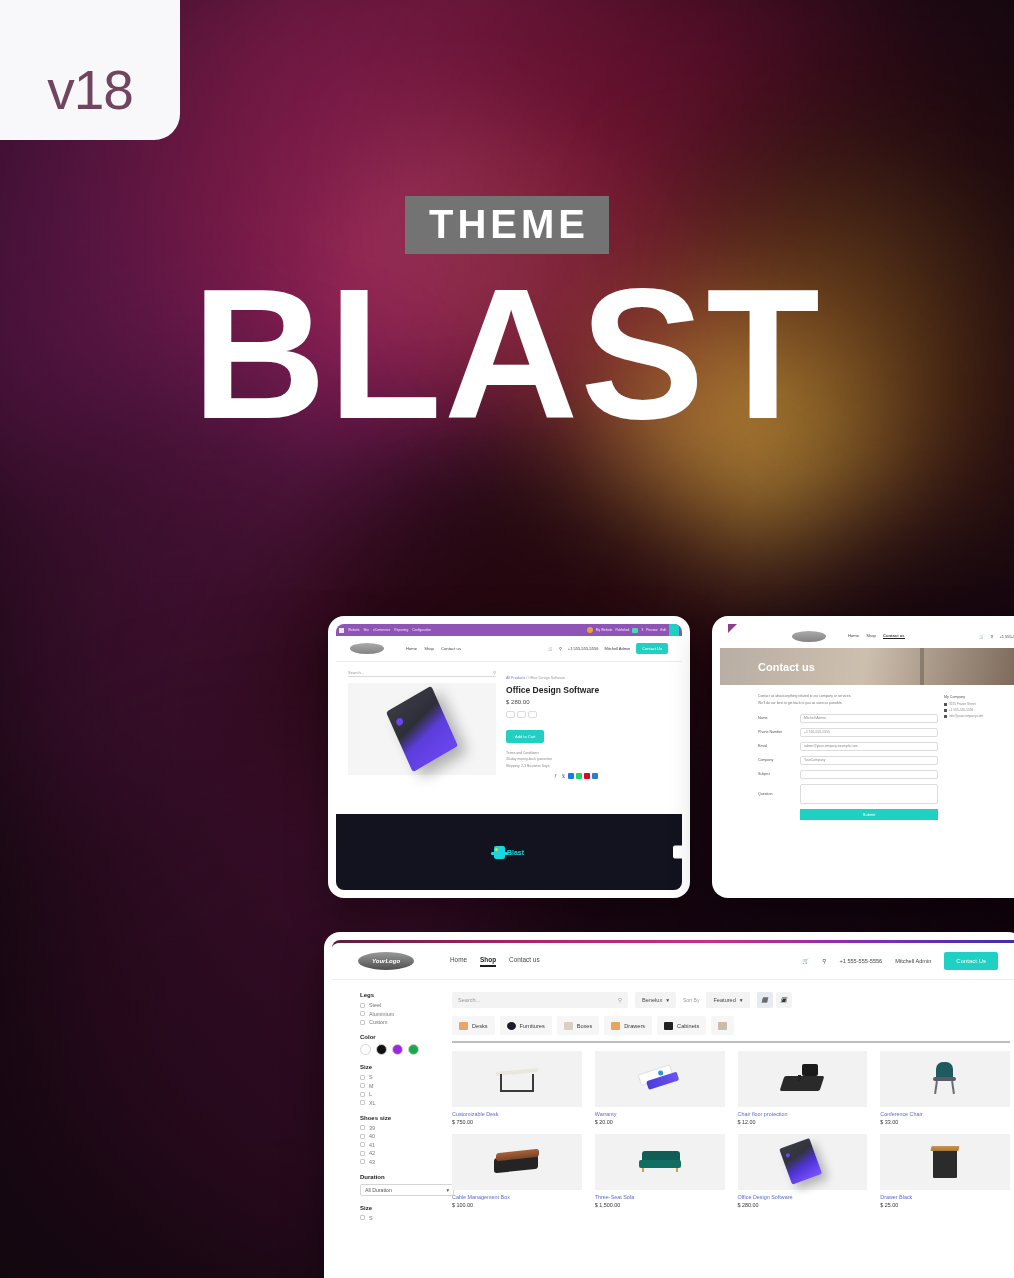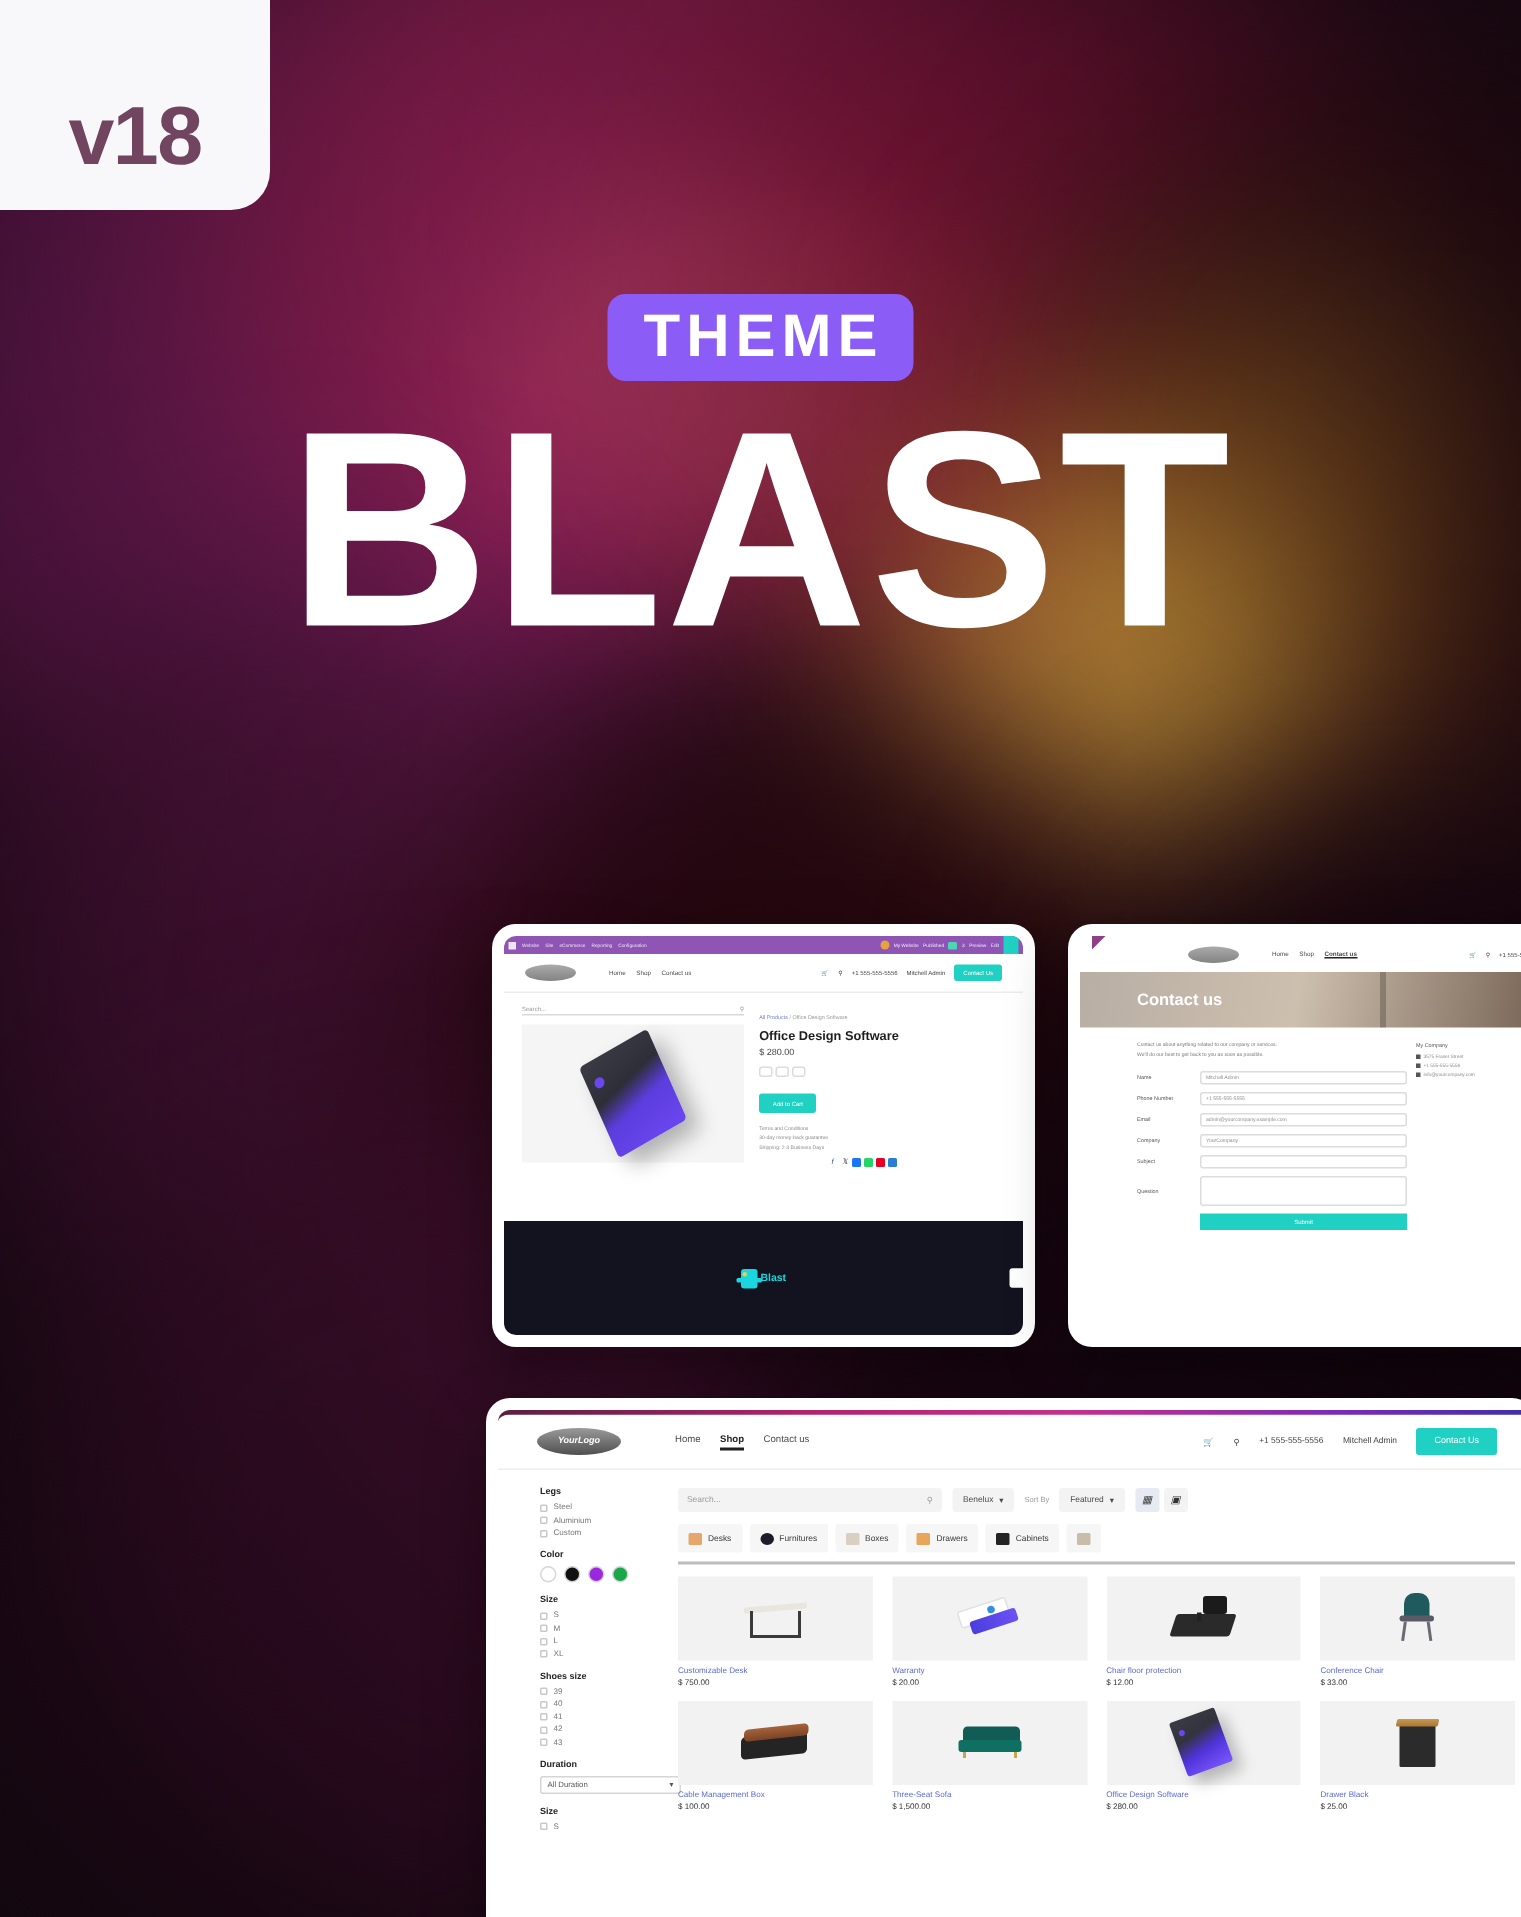--- a/index.html
+++ b/index.html
@@ -30,31 +30,31 @@
      background: radial-gradient(ellipse at 52% 38%, rgba(0,0,0,0) 30%, rgba(10,2,8,.55) 85%); }
 
   
   .v18-badge {
     position: absolute; left: 0; top: 0; width: 180px; height: 140px;
     background: #f8f8fb; border-bottom-right-radius: 26px;
     display: flex; align-items: center; justify-content: center;
     z-index: 40;
   }
   .v18-badge .v18 {
-    font-size: 55px; font-weight: 700; color: #714560; letter-spacing: -1px;
+    font-size: 55px; font-weight: 400; color: #714560; letter-spacing: -1px;
     line-height: 1;
     margin-top: 40px;
   }
 
   
   .hero { position: absolute; left: 0; top: 196px; width: 1014px; z-index: 30; text-align: center; }
   .theme-pill {
-    display: inline-block; background: #8b5cf6; color: #ffffff;
+    display: inline-block; background: #737373; color: #ffffff;
     font-size: 40px; font-weight: 700; letter-spacing: 4px;
-    padding: 8px 20px 10px 24px; border-radius: 12px; line-height: 1;
+    padding: 8px 20px 10px 24px; border-radius: 0; line-height: 1;
   }
   .blast-title {
     margin-top: 18px;
     font-size: 186px; font-weight: 700; color: #ffffff;
     letter-spacing: 2px; line-height: .88;
   }
   .hero-sub {
     margin-top: 12px;
     font-size: 43px; font-weight: 700; color: #ffffff; letter-spacing: 4.5px;
   }

